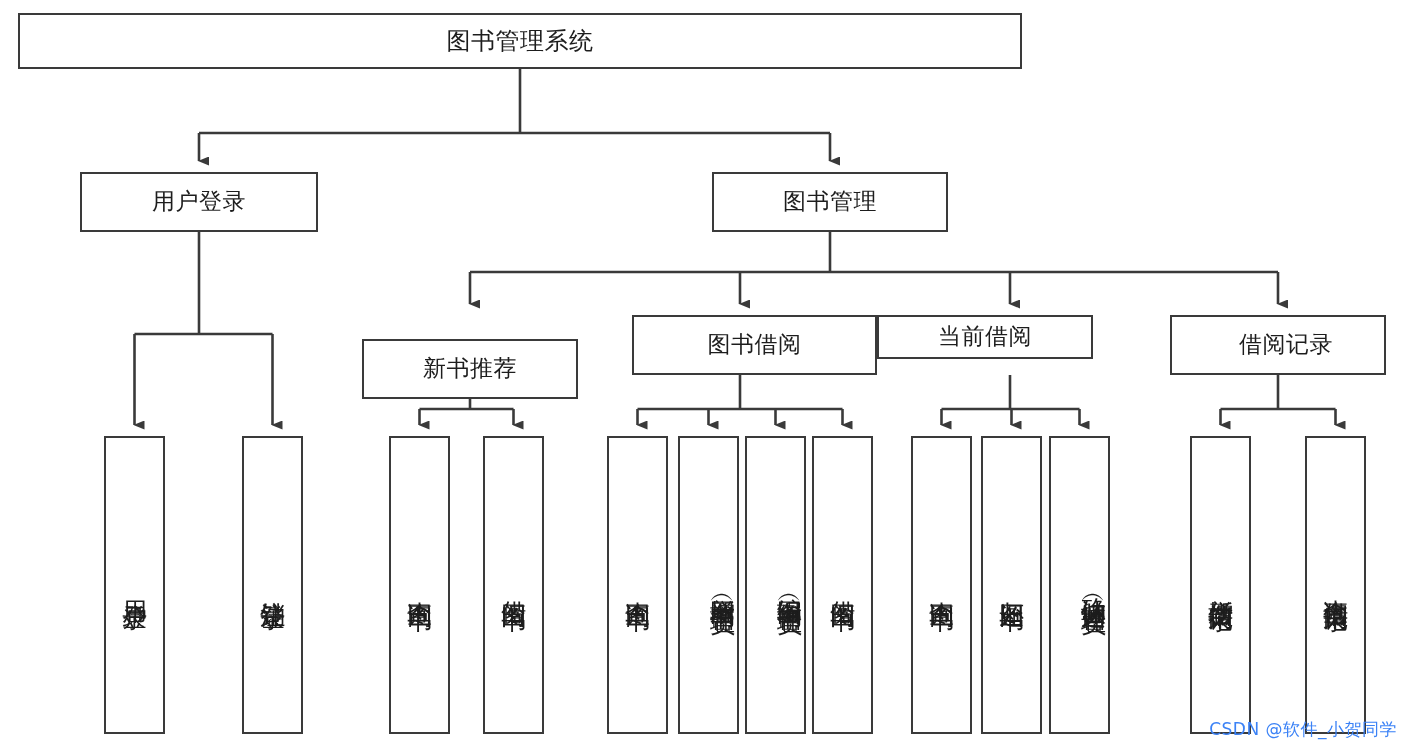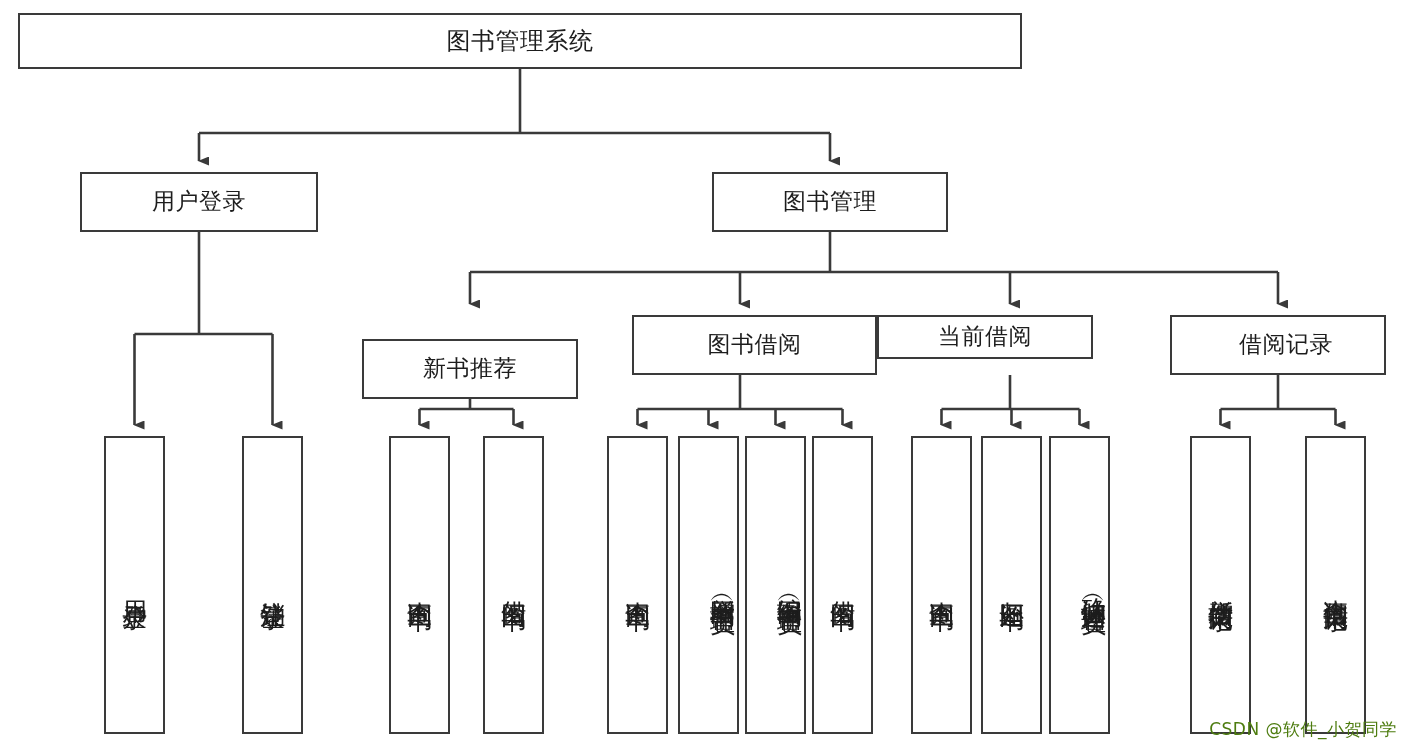--- a/index.html
+++ b/index.html
@@ -59,21 +59,21 @@
   }
   .node-leaf.centered {
     align-items: center;
     padding-top: 0;
   }
   #watermark {
     position: absolute;
     right: 8px;
     bottom: 6px;
     font-size: 17px;
-    color: #4d7c0f;
+    color: #3b82f6;
     white-space: nowrap;
     z-index: 6;
     letter-spacing: 0.5px;
   }
 </style>
 </head>
 <body>
 
 <div id="diagram-root">
 

